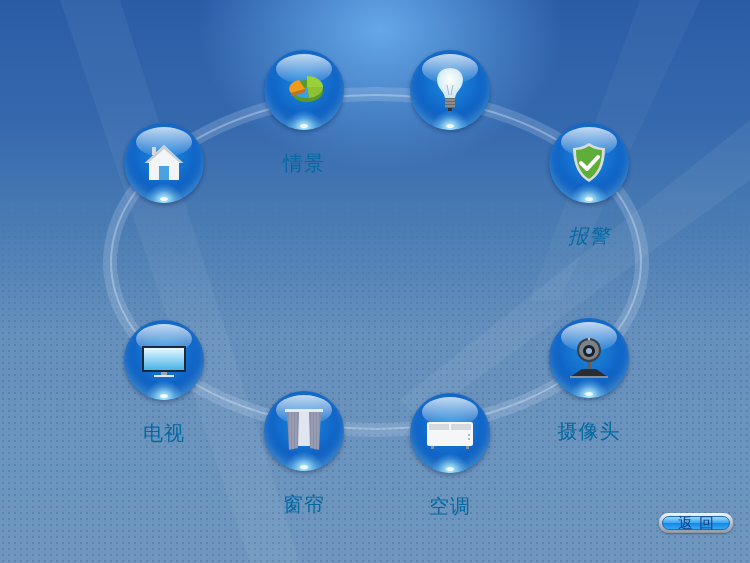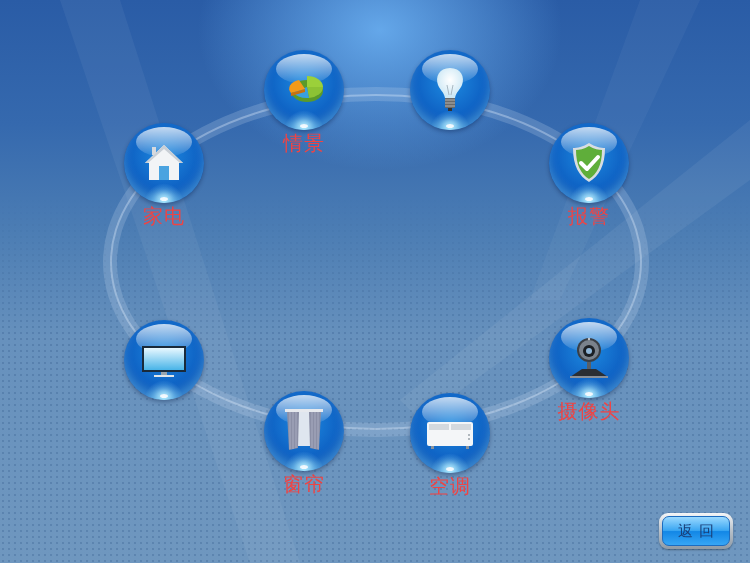--- a/index.html
+++ b/index.html
@@ -42,24 +42,24 @@
   .orb::before {
     content:""; position:absolute; left:12px; top:4px; width:56px; height:30px; border-radius:50%;
     background: linear-gradient(180deg, rgba(255,255,255,0.75), rgba(255,255,255,0.05));
   }
   .orb::after {
     content:""; position:absolute; left:36px; bottom:2px; width:8px; height:4px; border-radius:50%;
     background: rgba(255,255,255,0.9); box-shadow:0 0 6px 3px rgba(190,240,255,0.8);
   }
   .orb svg { position:absolute; left:15px; top:15px; width:50px; height:50px; z-index:2; }
   .label {
-    display:block; margin-top:0; font-size:20px; color:#ef4444; letter-spacing:1px;
+    display:block; margin-top:20px; font-size:20px; color:#0369a1; letter-spacing:1px;
   }
   .back-btn {
-    position:absolute; left:659px; top:513px; width:74px; height:36px; box-sizing:border-box;
+    position:absolute; left:659px; top:513px; width:74px; height:20px; box-sizing:border-box;
     border-radius:9px; padding:3px;
     background: linear-gradient(180deg, #f4f6f8 0%, #b7c0c9 50%, #8f9aa5 100%);
     box-shadow: 0 1px 2px rgba(0,0,0,0.35);
     cursor:pointer;
   }
   .back-btn-inner {
     width:100%; height:100%; border-radius:7px; box-sizing:border-box;
     background: linear-gradient(180deg, #9ad9ff 0%, #3aa6f2 48%, #1287e6 52%, #37a6f5 100%);
     border:1px solid #1b6cc0;
     display:flex; align-items:center; justify-content:center;
@@ -113,24 +113,23 @@
 
 <div class="item" style="left:114px; top:123px;">
   <div class="orb">
     <svg viewBox="0 0 50 50">
       <rect x="13" y="9" width="4" height="8" fill="#d5d9de"></rect>
       <path d="M25 7 L44 25 L40 25 L40 42 L10 42 L10 25 L6 25 Z" fill="#f2f4f6"></path>
       <path d="M25 7 L44 25 L41 25 L25 11 L9 25 L6 25 Z" fill="#c9cfd6"></path>
       <rect x="20" y="28" width="10" height="14" fill="#4aa3e0"></rect>
     </svg>
   </div>
-  <span class="label">家电</span>
-</div>
-
-<div class="item" style="left:539px; top:123px;">
+</div>
+
+<div class="item" style="left:539px; top:123px;font-style:italic;">
   <div class="orb">
     <svg viewBox="0 0 50 50">
       <path d="M25 5 C31 9 37 10 41 10 C41 28 35 38 25 44 C15 38 9 28 9 10 C13 10 19 9 25 5 Z" fill="#d8dde2"></path>
       <path d="M25 8 C30 11 35 12 38 12 C38 27 33 36 25 41 C17 36 12 27 12 12 C15 12 20 11 25 8 Z" fill="#5fae3a"></path>
       <path d="M17 25 L23 31 L34 19" stroke="#ffffff" stroke-width="4" fill="none" stroke-linecap="round" stroke-linejoin="round"></path>
     </svg>
   </div>
   <span class="label">报警</span>
 </div>
 
@@ -142,20 +141,21 @@
             <stop offset="0" stop-color="#e8f8ff"></stop>
             <stop offset="1" stop-color="#48b4e8"></stop>
           </linearGradient>
         </defs>
       <rect x="3" y="11" width="44" height="26" fill="#1a2a3a"></rect>
       <rect x="5" y="13" width="40" height="22" fill="url(#scr)"></rect>
       <rect x="22" y="37" width="6" height="3" fill="#9aa6b0"></rect>
       <rect x="15" y="40" width="20" height="2" fill="#e0e6ea"></rect>
     </svg>
   </div>
+  <span class="label">电视</span>
 </div>
 
 <div class="item" style="left:539px; top:318px;font-family:Liberation Serif, serif;">
   <div class="orb">
     <svg viewBox="0 0 50 50">
       <circle cx="25" cy="17" r="12" fill="#3a3f46"></circle>
       <circle cx="25" cy="17" r="10" fill="#7a828c"></circle>
       <circle cx="25" cy="18" r="6" fill="#1b1f24"></circle>
       <circle cx="25" cy="18" r="3" fill="#8fb6d8"></circle>
       <circle cx="25" cy="6" r="1.2" fill="#c0c6cc"></circle>

